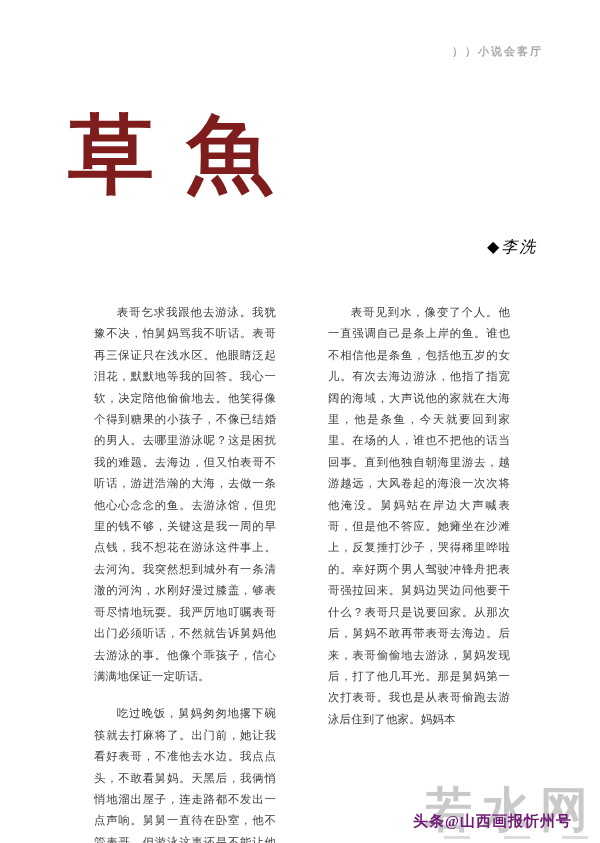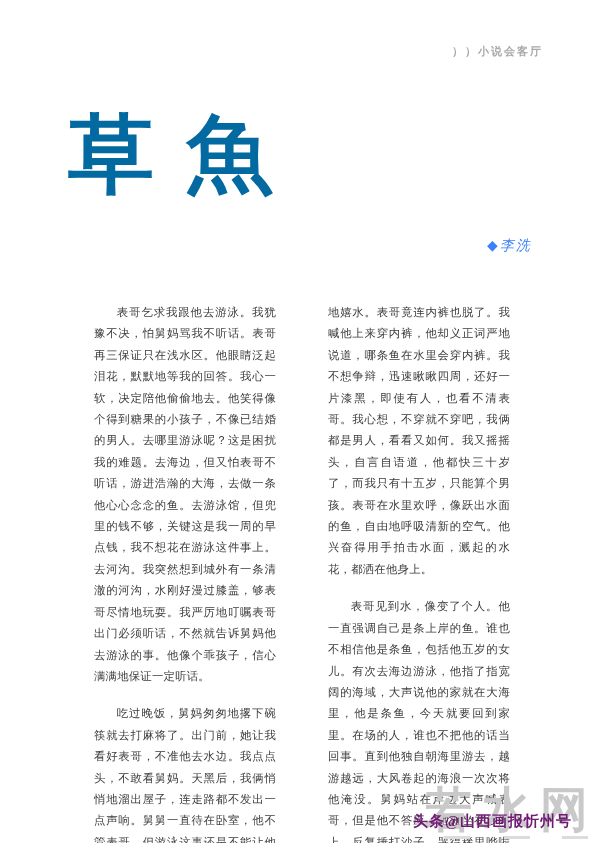--- a/index.html
+++ b/index.html
@@ -6,27 +6,27 @@
   body{
     width:600px;height:843px;position:relative;background:#ffffff;
     font-family:"Liberation Serif","DejaVu Serif",serif;overflow:hidden;
   }
   .section-header{
     position:absolute;top:44px;right:57px;
     font-size:11px;color:#a9a9a9;letter-spacing:2px;font-weight:bold;
   }
   .title{
     position:absolute;top:112px;left:68px;
-    font-size:86px;line-height:1;font-weight:800;color:#0369a1;
+    font-size:86px;line-height:1;font-weight:800;color:#7f1d1d;
     letter-spacing:32px;white-space:nowrap;
     font-family:"Liberation Serif","DejaVu Serif",serif;
   }
   .byline{
     position:absolute;top:237px;left:487px;
-    font-size:14px;color:#3b82f6;font-style:italic;letter-spacing:2px;
+    font-size:16px;color:#000000;font-style:italic;letter-spacing:2px;
   }
   .article{
     position:absolute;top:286px;left:78px;width:448px;
     display:flex;gap:20px;
   }
   .col{width:214px;}
   .col p{
     margin:16px;font-size:11.4px;line-height:21.4px;color:#3b3b3b;
     text-align:justify;letter-spacing:0.2px;
   }
@@ -56,21 +56,20 @@
 <div class="title">草魚</div>
 
 <div class="byline">◆李洗</div>
 
 <div class="article">
   <div class="col">
     <p class="indent">表哥乞求我跟他去游泳。我犹豫不决，怕舅妈骂我不听话。表哥再三保证只在浅水区。他眼睛泛起泪花，默默地等我的回答。我心一软，决定陪他偷偷地去。他笑得像个得到糖果的小孩子，不像已结婚的男人。去哪里游泳呢？这是困扰我的难题。去海边，但又怕表哥不听话，游进浩瀚的大海，去做一条他心心念念的鱼。去游泳馆，但兜里的钱不够，关键这是我一周的早点钱，我不想花在游泳这件事上。去河沟。我突然想到城外有一条清澈的河沟，水刚好漫过膝盖，够表哥尽情地玩耍。我严厉地叮嘱表哥出门必须听话，不然就告诉舅妈他去游泳的事。他像个乖孩子，信心满满地保证一定听话。</p>
     <p class="indent">吃过晚饭，舅妈匆匆地撂下碗筷就去打麻将了。出门前，她让我看好表哥，不准他去水边。我点点头，不敢看舅妈。天黑后，我俩悄悄地溜出屋子，连走路都不发出一点声响。舅舅一直待在卧室，他不管表哥，但游泳这事还是不能让他知道。一路上，表哥非常兴奋，双手朝前划动，嘴唇反复蠕动，向我炫耀他在吐泡泡。他滑稽得像个小丑。这话是舅舅说的。因为这句话，舅舅与舅妈大打一架，几天不说话。来到河边，表哥迫不及待地脱下衣服，光溜溜地跳入河里，欢快</p>
   </div>
   <div class="col">
-    <p>地嬉水。表哥竟连内裤也脱了。我喊他上来穿内裤，他却义正词严地说道，哪条鱼在水里会穿内裤。我不想争辩，迅速瞅瞅四周，还好一片漆黑，即使有人，也看不清表哥。我心想，不穿就不穿吧，我俩都是男人，看看又如何。我又摇摇头，自言自语道，他都快三十岁了，而我只有十五岁，只能算个男孩。表哥在水里欢呼，像跃出水面的鱼，自由地呼吸清新的空气。他兴奋得用手拍击水面，溅起的水花，都洒在他身上。</p>
     <p class="indent">表哥见到水，像变了个人。他一直强调自己是条上岸的鱼。谁也不相信他是条鱼，包括他五岁的女儿。有次去海边游泳，他指了指宽阔的海域，大声说他的家就在大海里，他是条鱼，今天就要回到家里。在场的人，谁也不把他的话当回事。直到他独自朝海里游去，越游越远，大风卷起的海浪一次次将他淹没。舅妈站在岸边大声喊表哥，但是他不答应。她瘫坐在沙滩上，反复捶打沙子，哭得稀里哗啦的。幸好两个男人驾驶冲锋舟把表哥强拉回来。舅妈边哭边问他要干什么？表哥只是说要回家。从那次后，舅妈不敢再带表哥去海边。后来，表哥偷偷地去游泳，舅妈发现后，打了他几耳光。那是舅妈第一次打表哥。我也是从表哥偷跑去游泳后住到了他家。妈妈本</p>
   </div>
 </div>
 
 <div class="wm-site">若水网</div>
 
 <div class="wm-credit">头条@山西画报忻州号</div>
 
 <div class="wm-mark m1"></div>
 <div class="wm-mark m2"></div>

